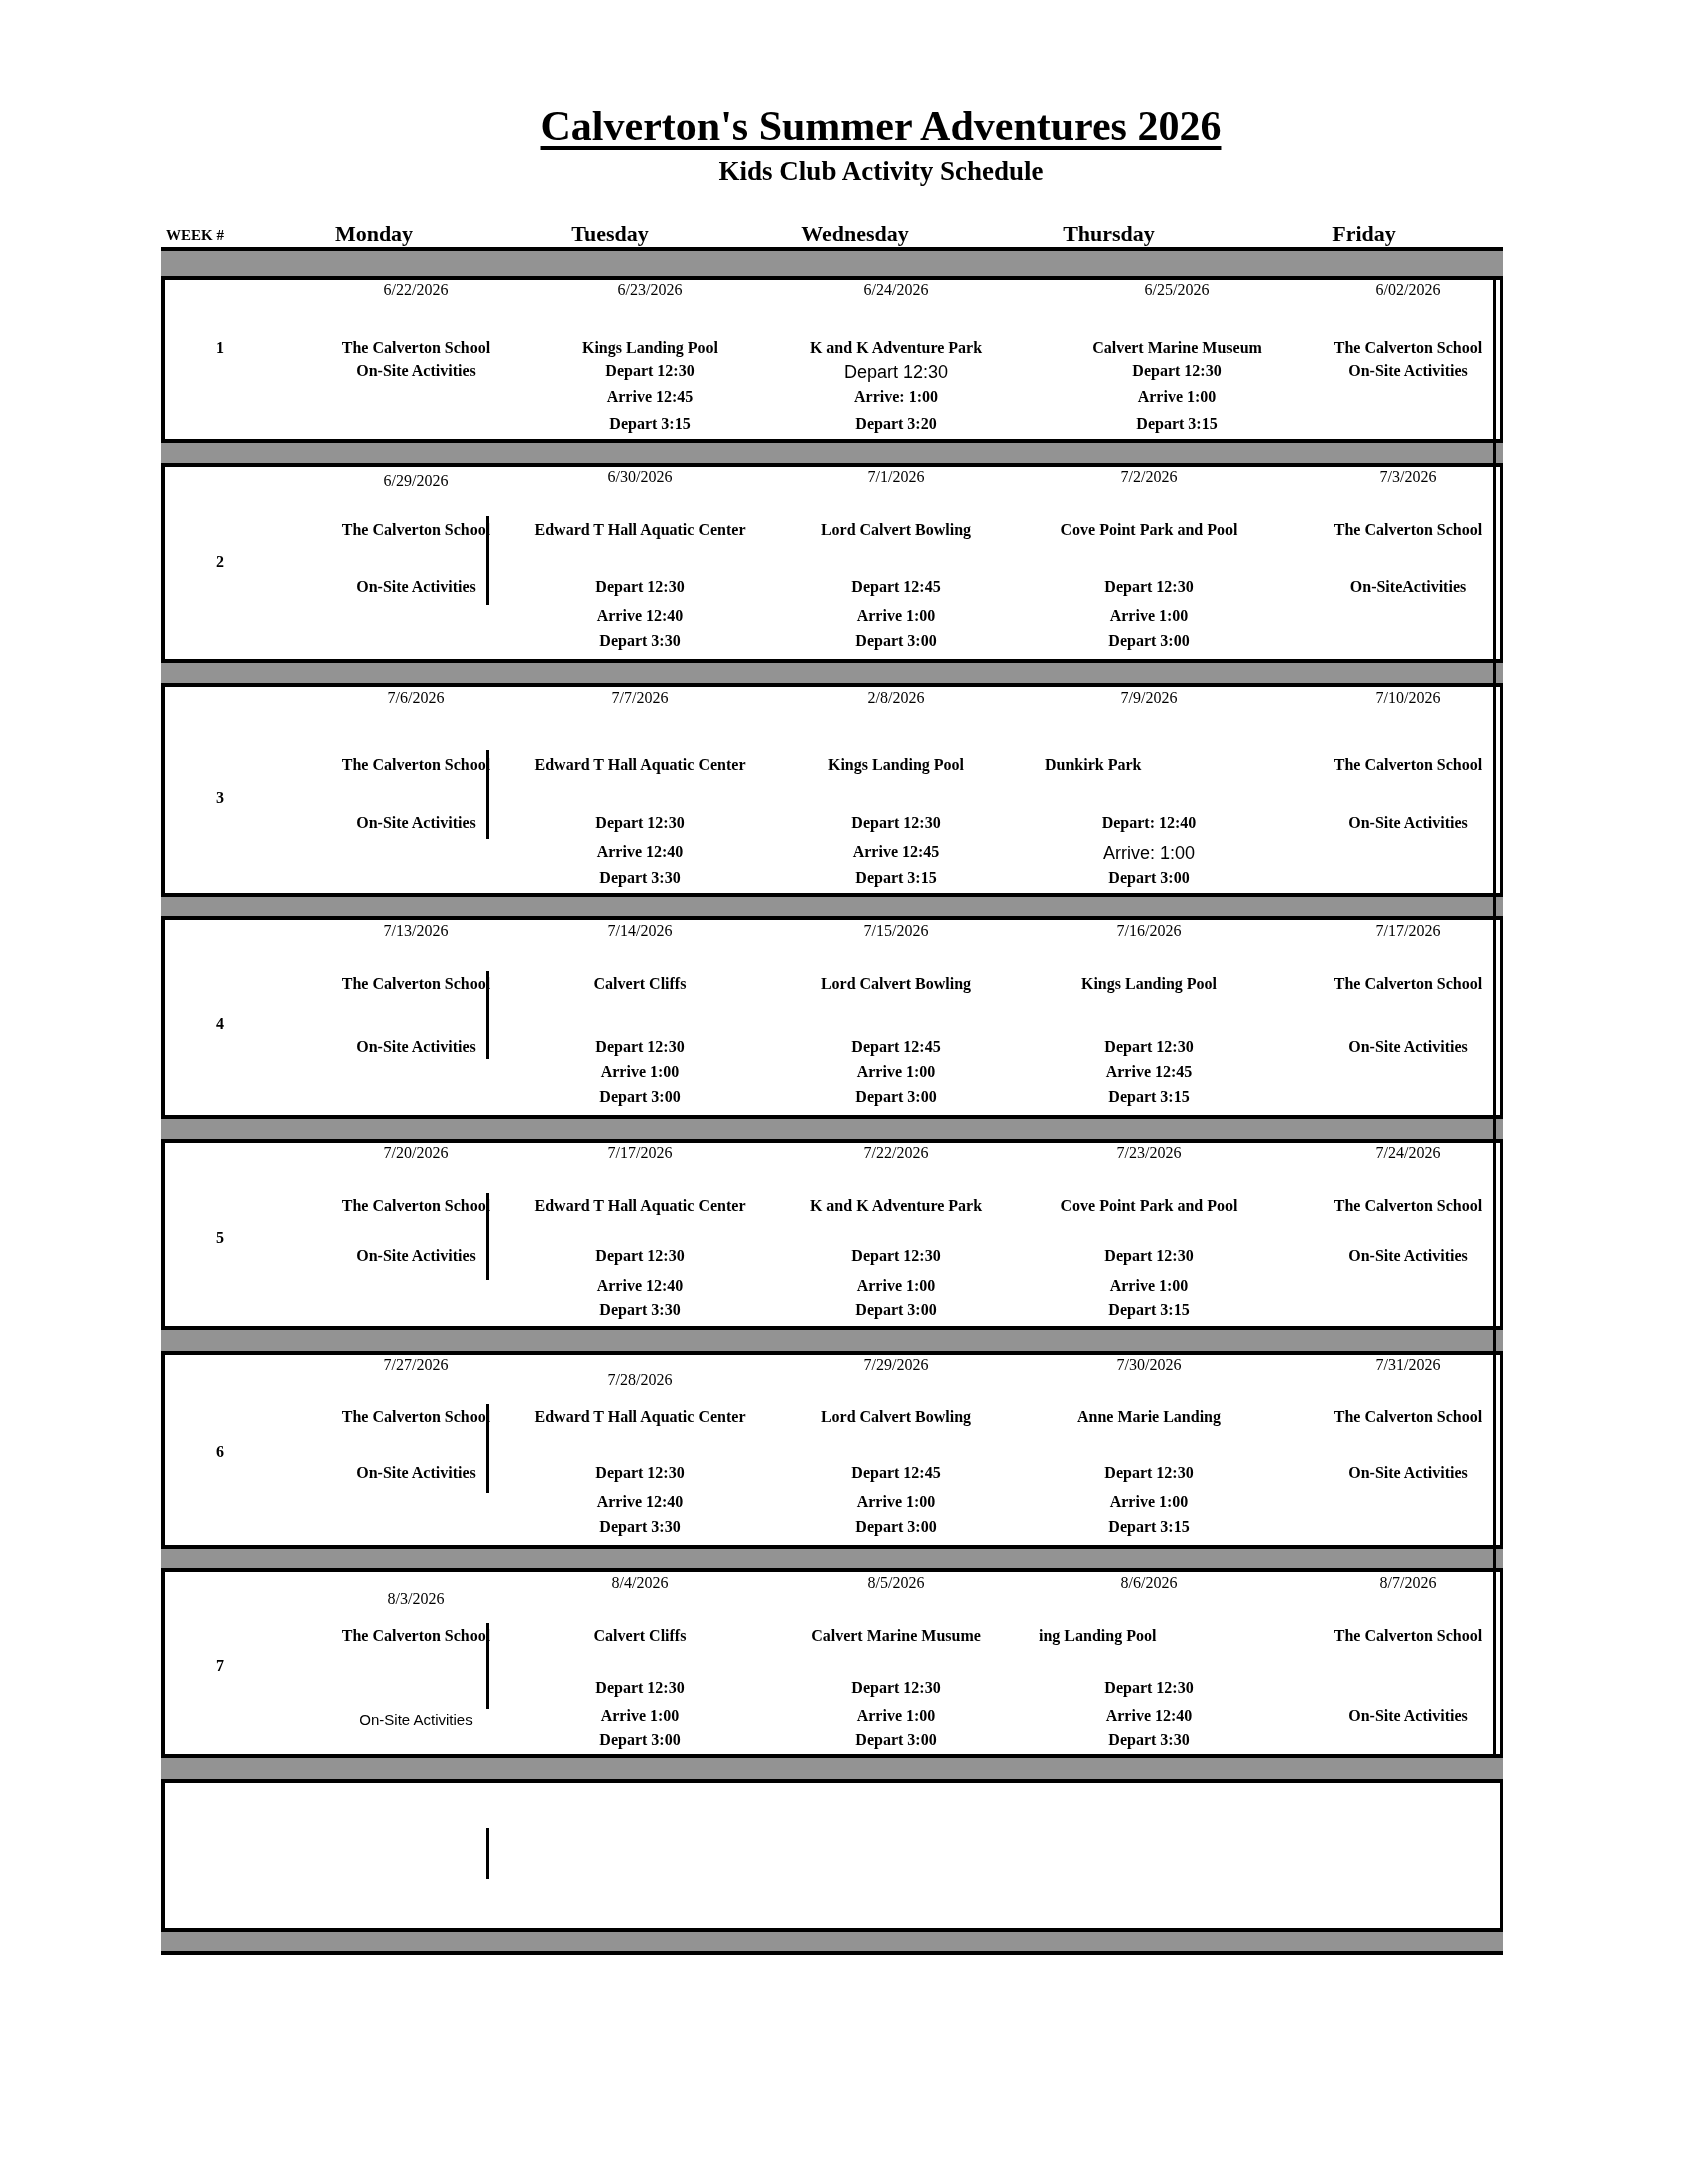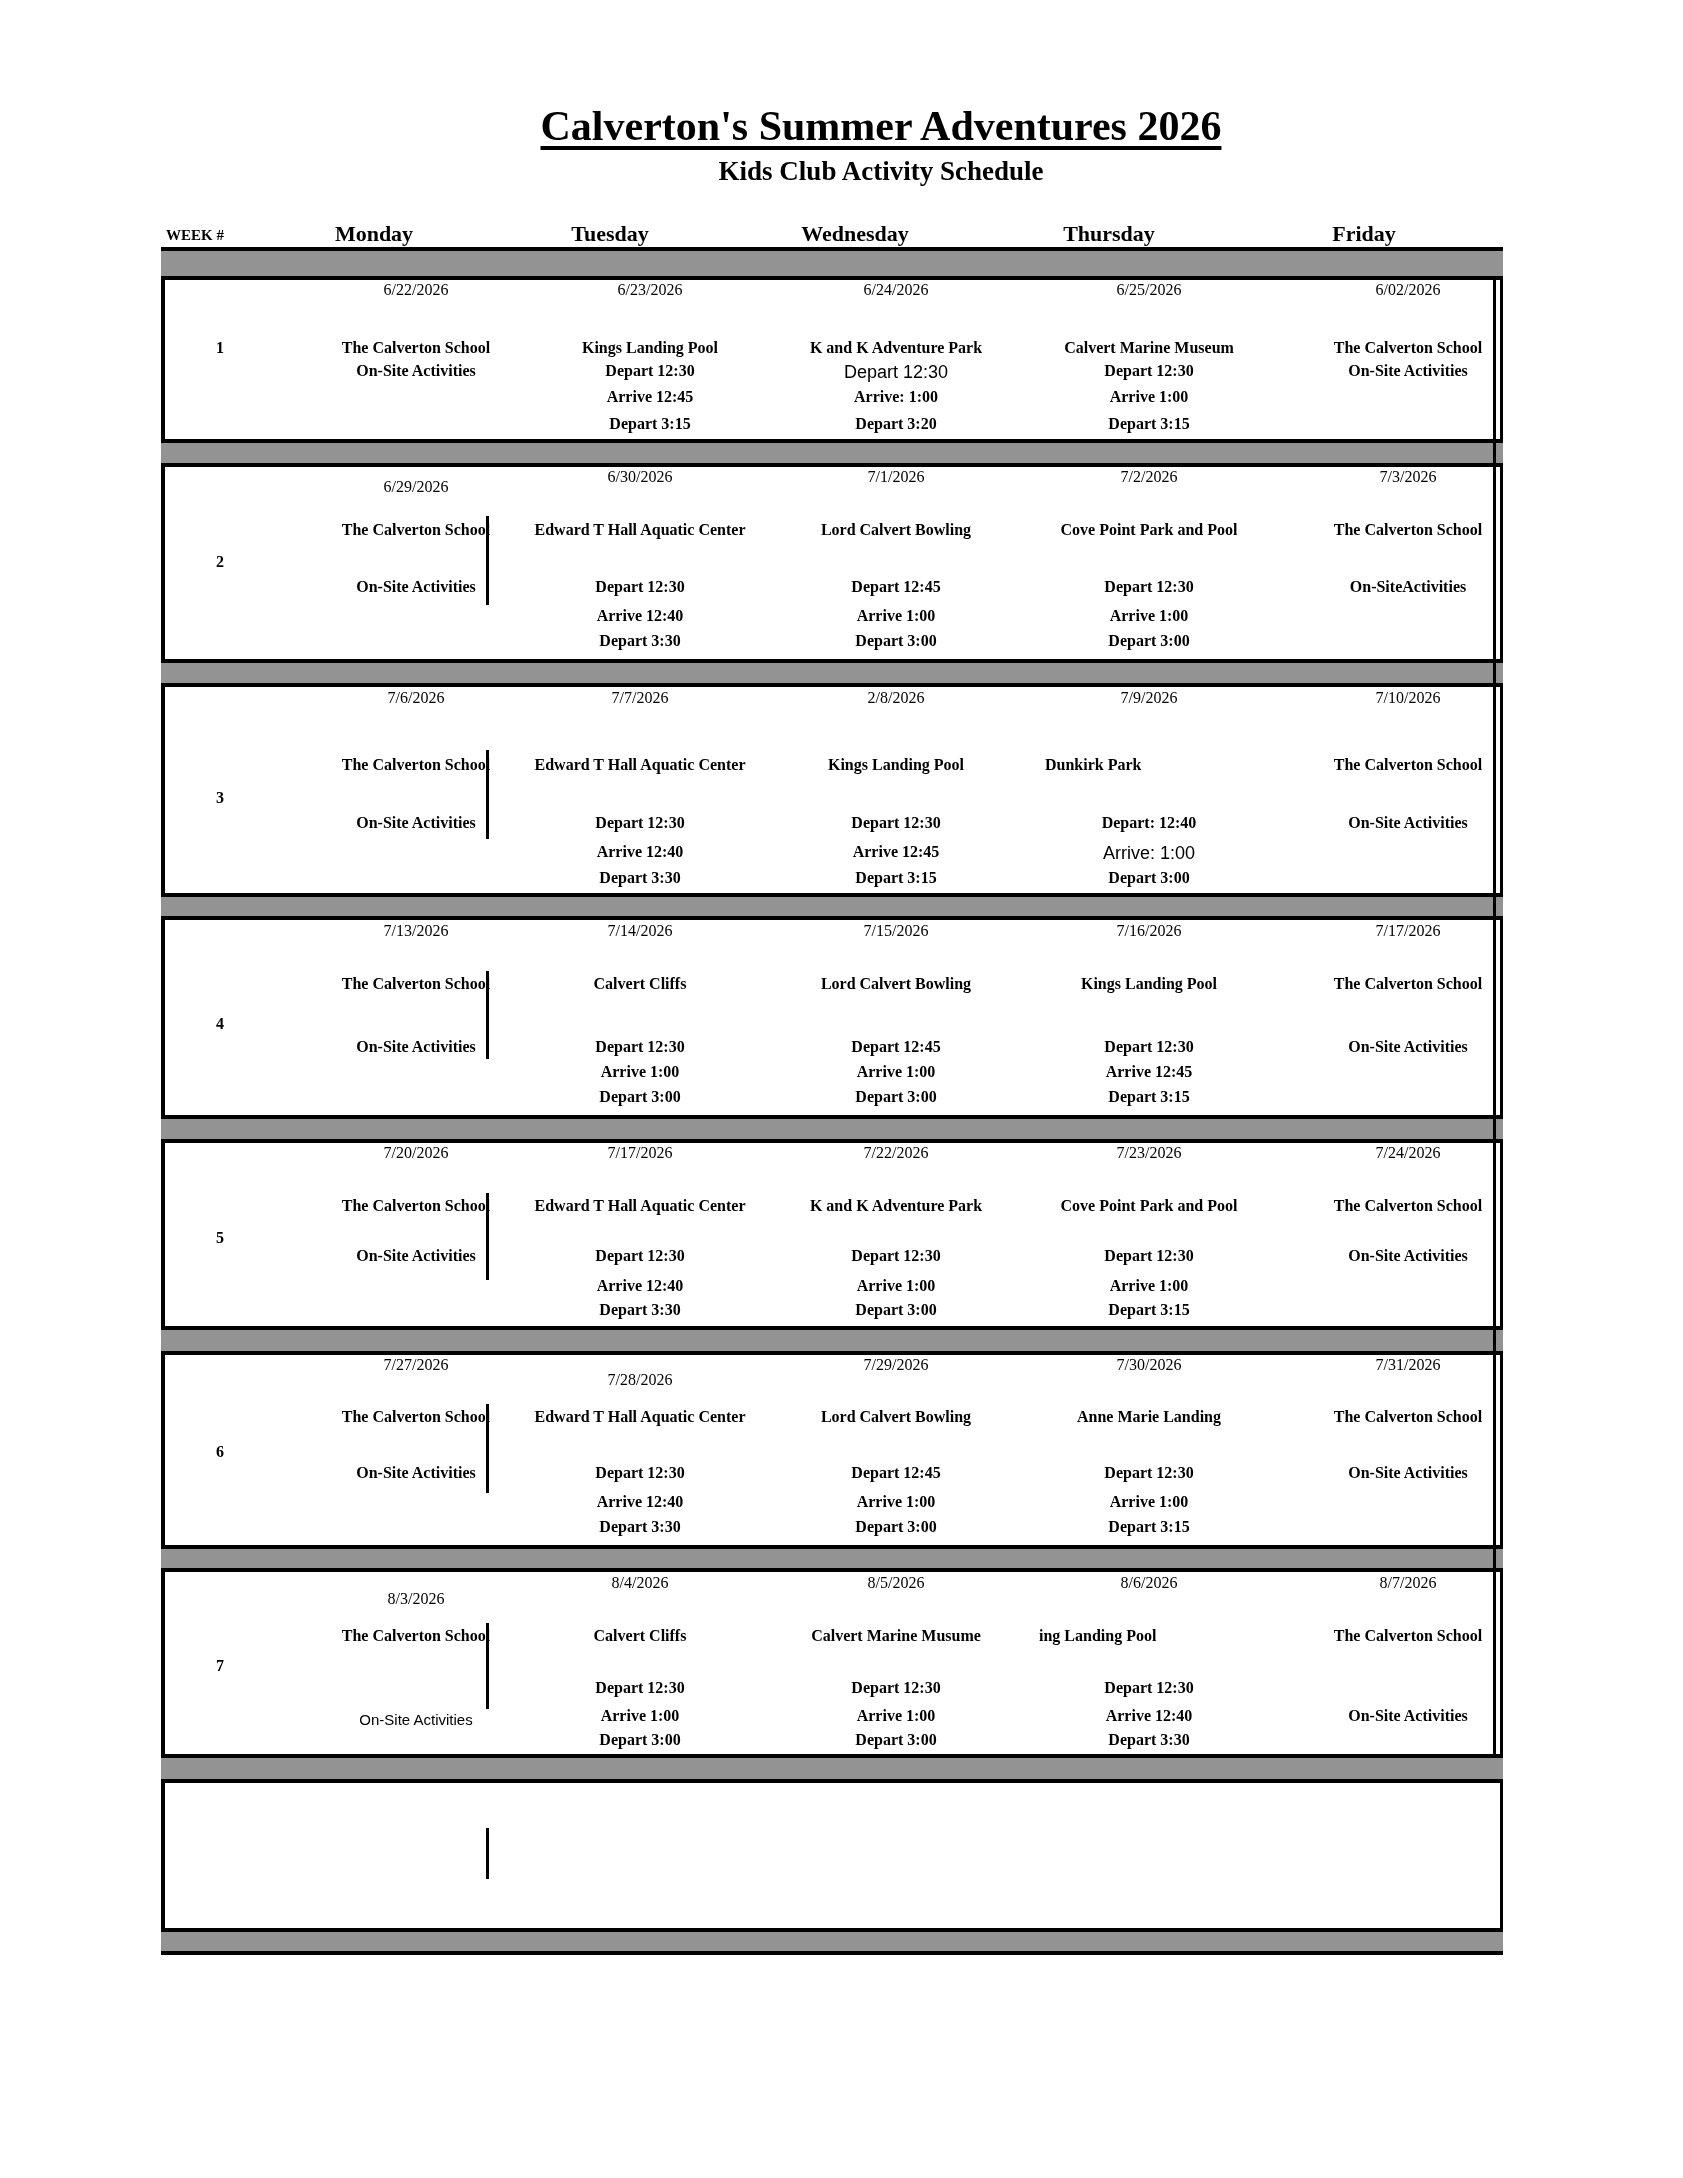--- a/index.html
+++ b/index.html
@@ -67,39 +67,39 @@
     <div class="line" style="top:109px">Arrive 12:45</div>
     <div class="line" style="top:136px">Depart 3:15</div>
   </div>
   <div class="cell" style="left:607px;height:159px;">
     <div class="date" style="top:2px">6/24/2026</div>
     <div class="loc" style="top:58px">K and K Adventure Park</div>
     <div class="line sans" style="top:83px;font-size:18px;">Depart  12:30</div>
     <div class="line" style="top:109px">Arrive: 1:00</div>
     <div class="line" style="top:136px">Depart 3:20</div>
   </div>
-  <div class="cell" style="left:860px;height:159px;">
+  <div class="cell" style="left:888px;height:159px;">
     <div class="date" style="top:2px">6/25/2026</div>
     <div class="loc" style="top:58px">Calvert Marine Museum</div>
     <div class="line" style="top:83px">Depart  12:30</div>
     <div class="line" style="top:109px">Arrive 1:00</div>
     <div class="line" style="top:136px">Depart 3:15</div>
   </div>
   <div class="cell" style="left:1119px;height:159px;">
     <div class="date" style="top:2px">6/02/2026</div>
     <div class="loc" style="top:58px">The Calverton School</div>
     <div class="line" style="top:83px">On-Site Activities</div>
   </div>
 </div>
 
 <div class="week" style="top:466px;height:193px;">
   <div class="wnum" style="top:87px">2</div>
   <div class="divider" style="left:321px;top:50px;height:89px;"></div>
   <div class="cell" style="left:127px;">
-    <div class="date" style="top:12px">6/29/2026</div>
+    <div class="date" style="top:6px">6/29/2026</div>
     <div class="loc" style="top:53px">The Calverton School</div>
     <div class="line" style="top:112px">On-Site Activities</div>
   </div>
   <div class="cell" style="left:361px;width:228px;">
     <div class="date" style="top:2px">6/30/2026</div>
     <div class="loc" style="top:53px">Edward T Hall Aquatic Center</div>
     <div class="line" style="top:112px">Depart 12:30</div>
     <div class="line" style="top:141px">Arrive 12:40</div>
     <div class="line" style="top:166px">Depart 3:30</div>
   </div>

